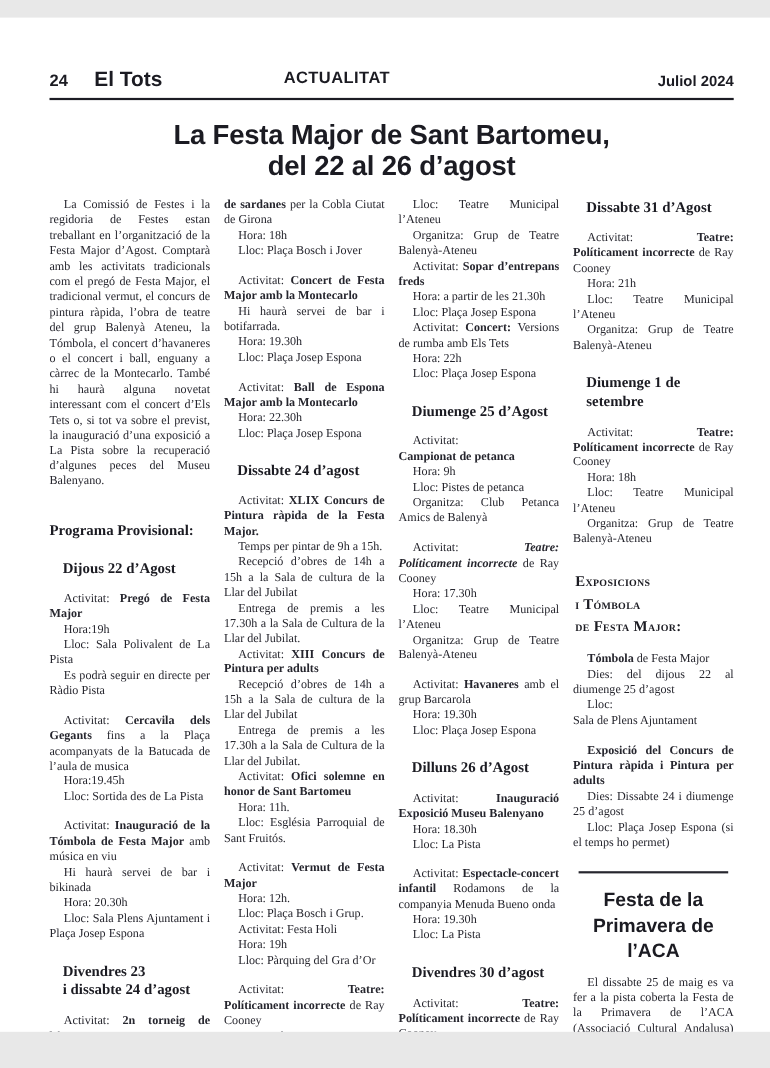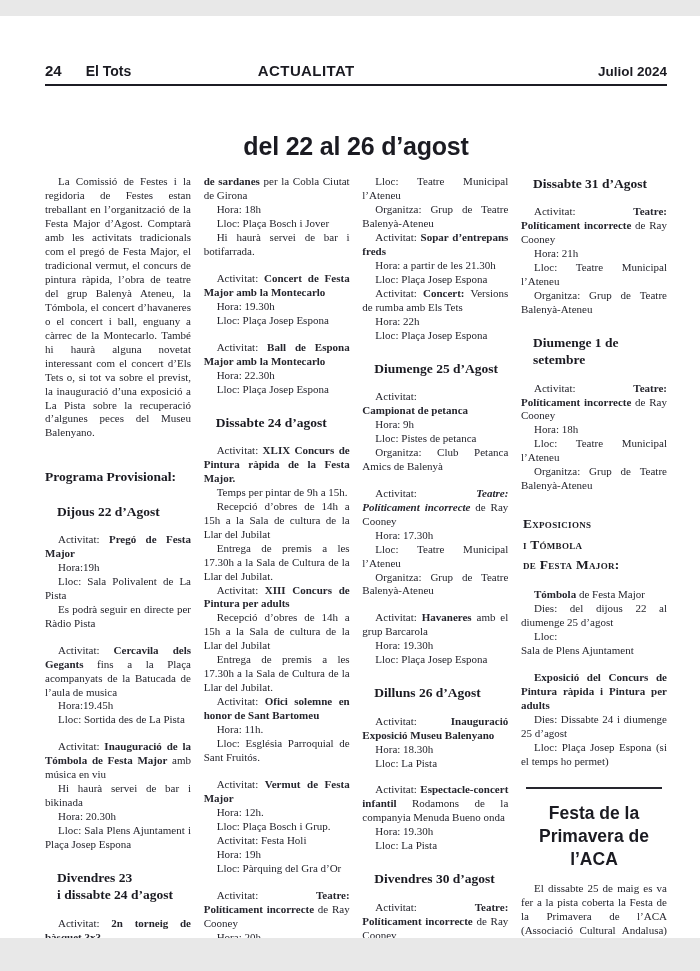--- a/index.html
+++ b/index.html
@@ -9,21 +9,21 @@
     padding:46px 33px 0 45px;
     font-family:"Liberation Serif", serif;color:#26262e;
   }
   
   .masthead{
     position:relative;display:flex;align-items:baseline;
     border-bottom:2px solid #1c1c24;padding-bottom:5px;
     font-family:"Liberation Sans", sans-serif;font-weight:bold;color:#1b1b22;
   }
   .m-num{font-size:15px;}
-  .m-brand{font-size:14px;margin-left:24px;}
+  .m-brand{font-size:19px;margin-left:24px;}
   .m-section{position:absolute;left:42%;transform:translateX(-50%);font-size:15px;letter-spacing:.4px;}
   .m-date{margin-left:auto;font-size:13.5px;}
   
   .title{
     margin:18px 0 14px;text-align:center;
     font-family:"Liberation Sans", sans-serif;font-weight:bold;
     font-size:25px;line-height:1.12;color:#1b1b22;letter-spacing:-.2px;
   }
   
   .columns{display:flex;justify-content:space-between;align-items:flex-start;}
@@ -54,21 +54,21 @@
 
 <div class="page" style="background: rgb(255, 255, 255); color: rgb(38, 38, 46);">
   <header class="masthead">
     <span class="m-num">24</span>
     <span class="m-brand">El Tots</span>
     <span class="m-section">ACTUALITAT</span>
     <span class="m-date">Juliol 2024</span>
   </header>
 
   <h1 class="title">
-    <br>
+    <span>La Festa Major de Sant Bartomeu,</span><br>
     <span>del 22 al 26 d’agost</span>
   </h1>
 
   <main class="columns">
     <div class="col">
         <p class="blk"><span>La Comissió de Festes i la regidoria de Festes estan treballant en l’organització de la Festa Major d’Agost. Comptarà amb les activitats tradicionals com el pregó de Festa Major, el tradicional vermut, el concurs de pintura ràpida, l’obra de teatre del grup Balenyà Ateneu, la Tómbola, el concert d’havaneres o el concert i ball, enguany a càrrec de la Montecarlo. També hi haurà alguna novetat interessant com el concert d’Els Tets o, si tot va sobre el previst, la inauguració d’una exposició a La Pista sobre la recuperació d’algunes peces del Museu Balenyano.</span></p>
         <p class="blk heading"><span>Programa Provisional:</span></p>
         <p class="blk date-heading"><span>Dijous 22 d’Agost</span></p>
         <p class="blk"><span>Activitat: </span><span class="b">Pregó de Festa Major</span></p>
         <p class="blk"><span>Hora:19h</span></p>
@@ -84,22 +84,22 @@
         <p class="blk date-heading"><span>Divendres 23</span><br><span>i dissabte 24 d’agost</span></p>
         <p class="blk"><span>Activitat: </span><span class="b">2n torneig de bàsquet 3x3</span></p>
         <p class="blk"><span>Hora: 17h</span></p>
         <p class="blk"><span>Lloc: Exterior La Pista</span></p>
         <p class="blk gap"><span>Activitat: </span><span class="b">Audició i ballada</span></p>
       </div>
     <div class="col">
         <p class="blk noindent"><span class="b">de sardanes</span><span> per la Cobla Ciutat de Girona</span></p>
         <p class="blk"><span>Hora: 18h</span></p>
         <p class="blk"><span>Lloc: Plaça Bosch i Jover</span></p>
+        <p class="blk gap"><span>Activitat: </span><span class="b">Concert de Festa Major amb la Montecarlo</span></p>
         <p class="blk"><span>Hi haurà servei de bar i botifarrada.</span></p>
-        <p class="blk gap"><span>Activitat: </span><span class="b">Concert de Festa Major amb la Montecarlo</span></p>
         <p class="blk"><span>Hora: 19.30h</span></p>
         <p class="blk"><span>Lloc: Plaça Josep Espona</span></p>
         <p class="blk gap"><span>Activitat: </span><span class="b">Ball de Espona Major amb la Montecarlo</span></p>
         <p class="blk"><span>Hora: 22.30h</span></p>
         <p class="blk"><span>Lloc: Plaça Josep Espona</span></p>
         <p class="blk date-heading"><span>Dissabte 24 d’agost</span></p>
         <p class="blk"><span>Activitat: </span><span class="b">XLIX Concurs de Pintura ràpida de la Festa Major.</span></p>
         <p class="blk"><span>Temps per pintar de 9h a 15h.</span></p>
         <p class="blk"><span>Recepció d’obres de 14h a 15h a la Sala de cultura de la Llar del Jubilat</span></p>
         <p class="blk"><span>Entrega de premis a les 17.30h a la Sala de Cultura de la Llar del Jubilat.</span></p>

